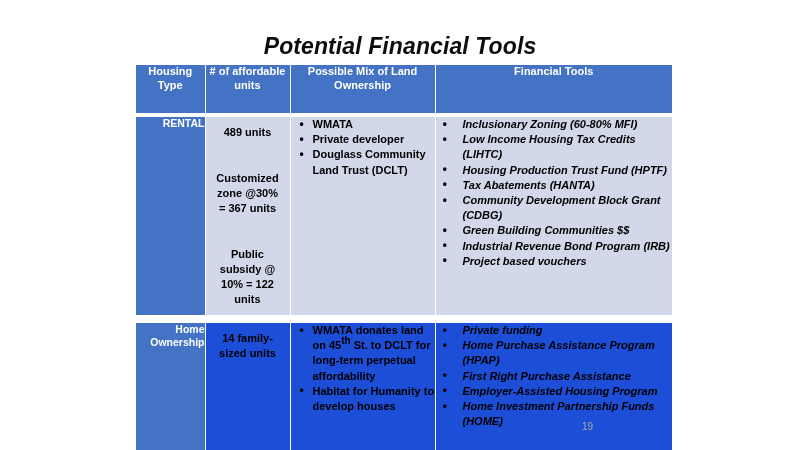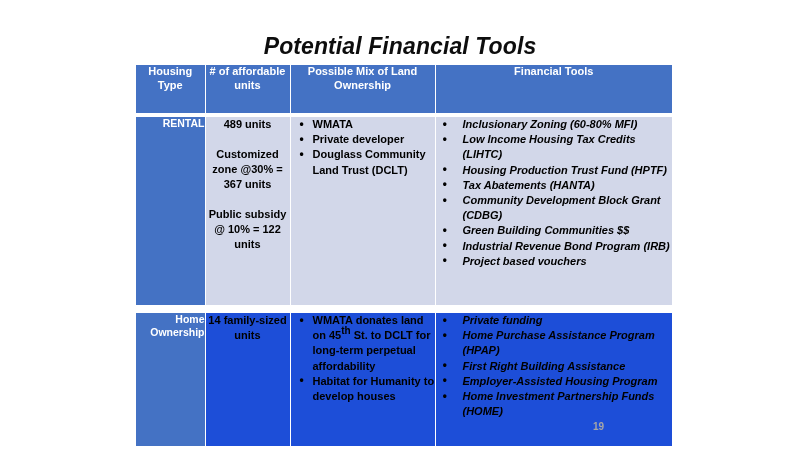--- a/index.html
+++ b/index.html
@@ -98,21 +98,21 @@
   .body-cell.last { border-right: none; font-style: italic; }
 
   .row-a .body-cell, .row-a .type-cell-bg { background: #D2D7E9; }
   .row-b .body-cell, .row-b .type-cell-bg { background: #1d4ed8; }
 
   .units-cell {
     text-align: center;
     padding-left: 2px;
     padding-right: 2px;
   }
-  .units-block { margin: 0; }
+  .units-block { margin: 8px; }
   .units-gap { height: 15px; }
 
   
   ul.blist {
     margin: 0;
     padding: 0;
     list-style: none;
   }
   ul.blist li {
     position: relative;
@@ -132,25 +132,25 @@
     color: #000;
   }
   ul.blist.tools li { padding-left: 27px; }
   ul.blist.tools li::before { left: 7px; }
 
   sup.sup { font-size: 10px; vertical-align: super; line-height: 0; }
 
   
   .page-num {
     position: absolute;
-    right: 59px;
+    right: 70px;
     bottom: 18px;
     font-size: 10px;
     color: #a6a6a6;
-    font-weight: bold;
+    font-weight: normal;
   }
 </style>
 </head>
 <body>
 
 <div class="slide">
 
   <div class="slide-title">Potential Financial Tools</div>
 
   <table class="tbl">
@@ -223,21 +223,21 @@
           <ul class="blist">
             <li><span id="ho-own-0">WMATA donates land on 45<sup class="sup">th</sup> St. to DCLT for long-term perpetual affordability</span></li>
             <li>Habitat for Humanity to develop houses</li>
           </ul>
         </td>
 
         <td class="body-cell last">
           <ul class="blist tools">
             <li>Private funding</li>
             <li>Home Purchase Assistance Program (HPAP)</li>
-            <li>First Right Building Assistance</li>
+            <li>First Right Purchase Assistance</li>
             <li>Employer-Assisted Housing Program</li>
             <li>Home Investment Partnership Funds (HOME)</li>
           </ul>
         </td>
       </tr>
     </tbody>
   </table>
 
   <div class="page-num">19</div>
 

